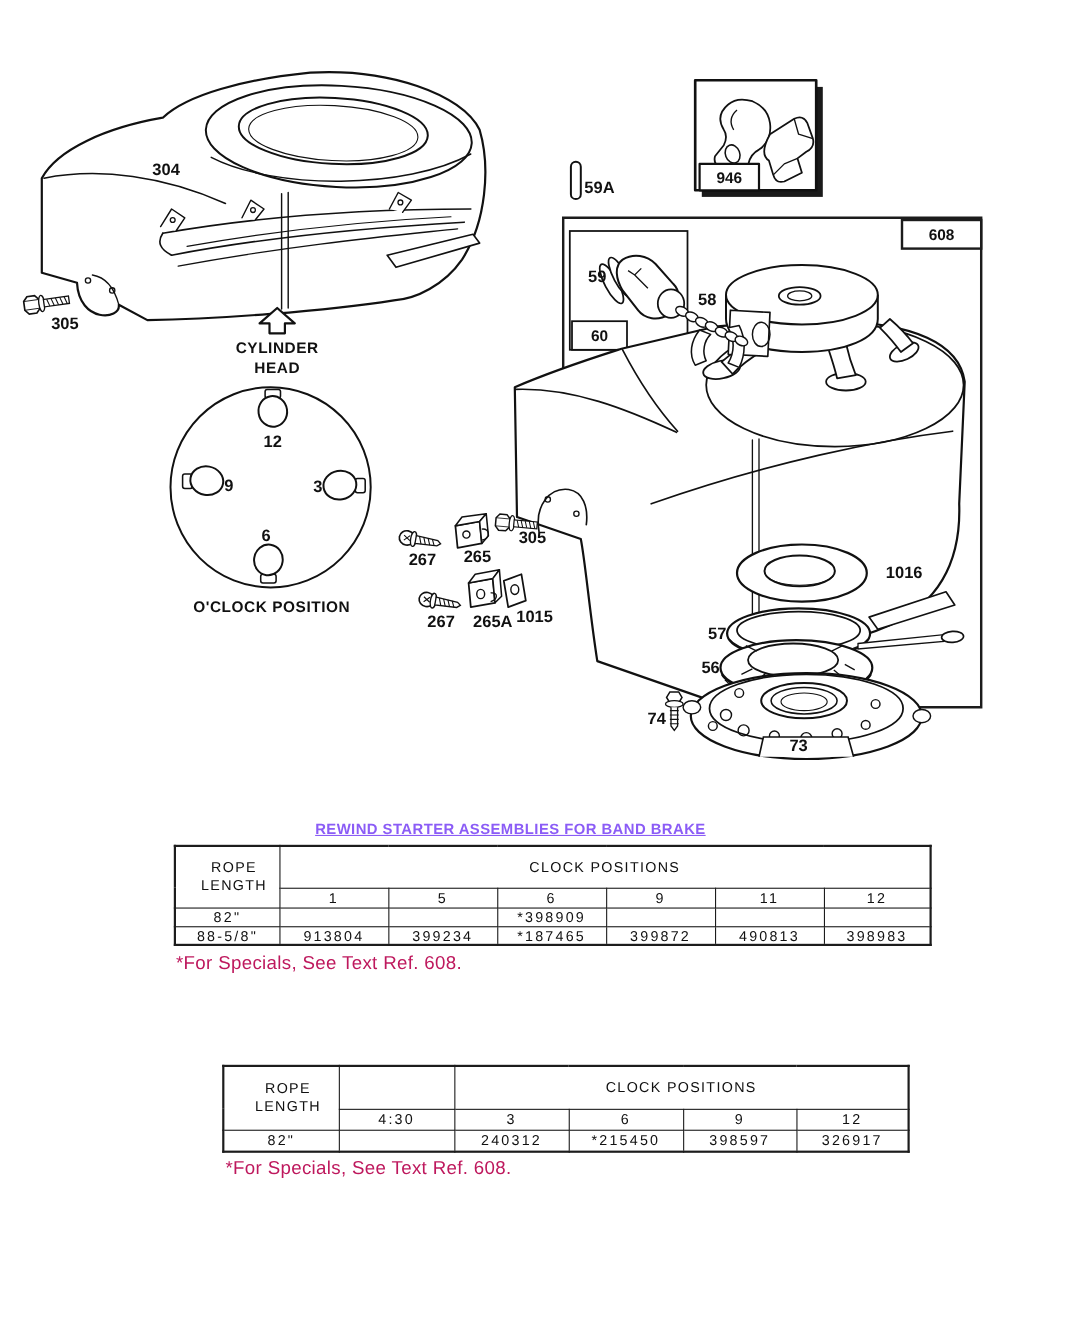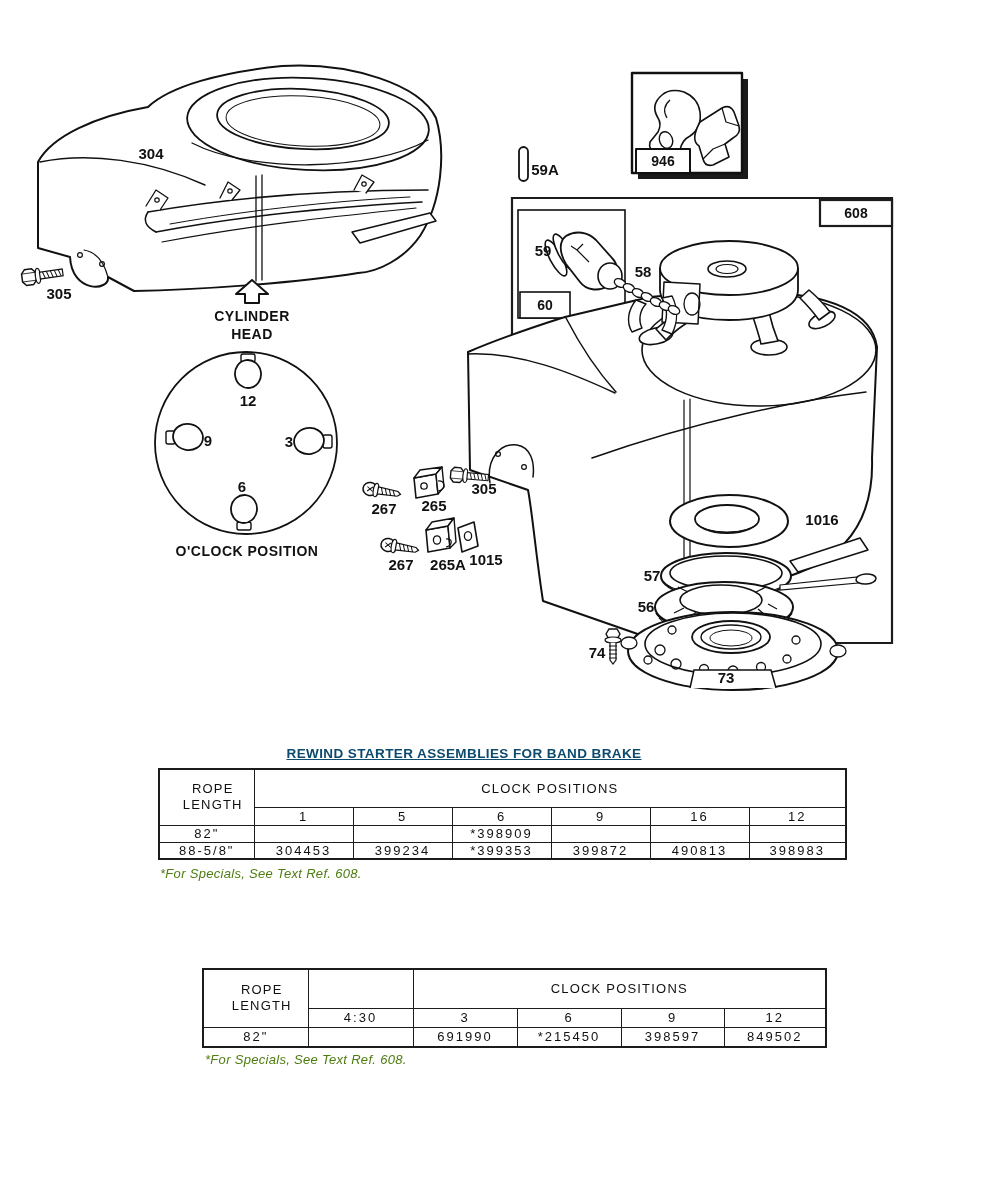--- a/index.html
+++ b/index.html
@@ -6,30 +6,30 @@
   .page{position:relative;width:984px;height:1200px;background:#ffffff;overflow:hidden;
         font-family:"Liberation Sans",sans-serif;color:#111;border-radius:14px;}
   .art{position:absolute;left:0;top:0;}
   .art path,.art ellipse,.art rect,.art line,.art circle,.art polyline{vector-effect:none;}
   .art text{font-family:"Liberation Sans",sans-serif;font-weight:bold;fill:#111;}
   .plabel{font-size:15px;}
   .boxlabel{font-size:14px;}
   .caption{font-size:14px;letter-spacing:.5px;}
 
   .tbl-title{position:absolute;font-size:13.5px;font-weight:bold;letter-spacing:.4px;
-             text-align:center;white-space:nowrap;color:#0c4a6e;}
+             text-align:center;white-space:nowrap;color:#8b5cf6;}
   .tbl-title span{text-decoration:underline;}
   .ptable{position:absolute;border-collapse:collapse;table-layout:fixed;background:#fff;
           border:2.2px solid #1c1c1c;}
   .ptable th,.ptable td{border:1.6px solid #1c1c1c;font-weight:normal;font-size:13px;
           text-align:center;vertical-align:middle;padding:0;letter-spacing:2px;color:#111;
           overflow:hidden;white-space:nowrap;}
   .ptable .hdr{letter-spacing:1.2px;}
   .rope-hdr div{line-height:16px;letter-spacing:1.2px;padding-left:12px;}
-  .footnote{position:absolute;font-size:13px;letter-spacing:.3px;color:#4d7c0f;white-space:nowrap;font-style:italic;}
+  .footnote{position:absolute;font-size:17px;letter-spacing:.3px;color:#be185d;white-space:nowrap;}
 </style>
 </head>
 <body>
 
 <div class="page">
 
 <svg class="art" width="984" height="740" viewBox="0 0 984 740">
   <defs>
     <g id="lag-screw">
       <ellipse cx="0" cy="0" rx="7" ry="6.5" fill="#fff" stroke="#111" stroke-width="1.5"></ellipse>
@@ -297,37 +297,37 @@
       <div>ROPE</div>
       <div>LENGTH</div>
     </th>
     <th colspan="6" class="hdr">CLOCK POSITIONS</th>
   </tr>
   <tr style="height:18px">
     <th>1</th>
     <th>5</th>
     <th>6</th>
     <th>9</th>
-    <th>16</th>
+    <th>11</th>
     <th>12</th>
   </tr>
   <tr style="height:17px">
     <td>82"</td>
     <td></td>
     <td></td>
     <td>*398909</td>
     <td></td>
     <td></td>
     <td></td>
   </tr>
   <tr style="height:17px">
     <td>88-5/8"</td>
-    <td>304453</td>
+    <td>913804</td>
     <td>399234</td>
-    <td>*399353</td>
+    <td>*187465</td>
     <td>399872</td>
     <td>490813</td>
     <td>398983</td>
   </tr>
 </tbody>
     </table>
 
 <div class="footnote" style="left:160px;top:866px;">*For Specials, See Text Ref. 608.</div>
 
 
@@ -352,23 +352,23 @@
   <tr style="height:19px">
     <th>4:30</th>
     <th>3</th>
     <th>6</th>
     <th>9</th>
     <th>12</th>
   </tr>
   <tr style="height:20px">
     <td>82"</td>
     <td></td>
-    <td>691990</td>
+    <td>240312</td>
     <td>*215450</td>
     <td>398597</td>
-    <td>849502</td>
+    <td>326917</td>
   </tr>
 </tbody>
     </table>
 
 <div class="footnote" style="left:205px;top:1052px;">*For Specials, See Text Ref. 608.</div>
 
 </div>
 
 </body></html>

